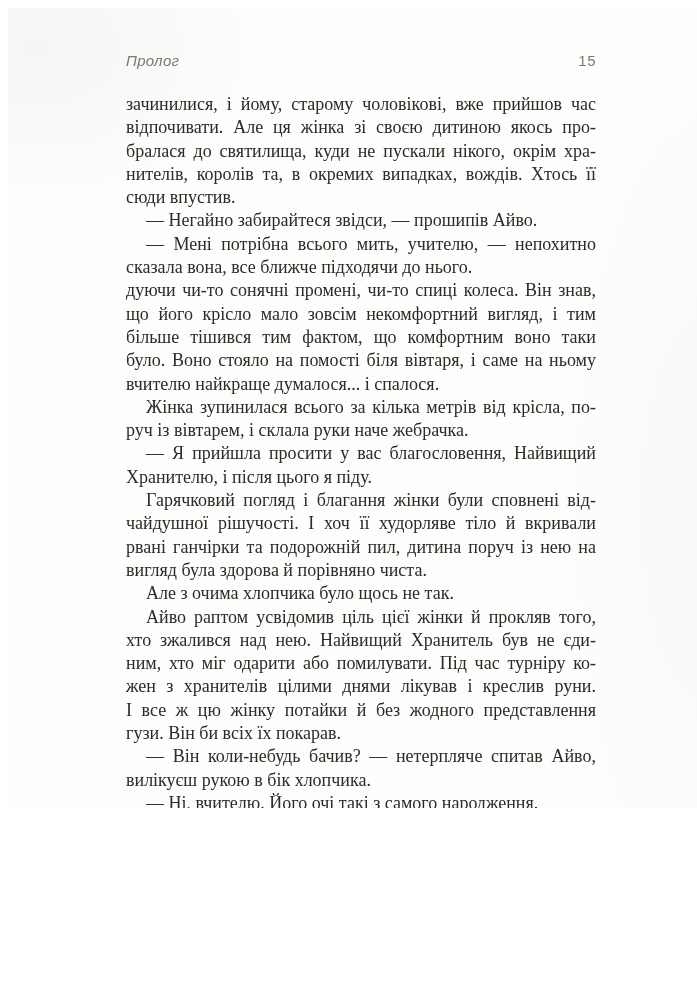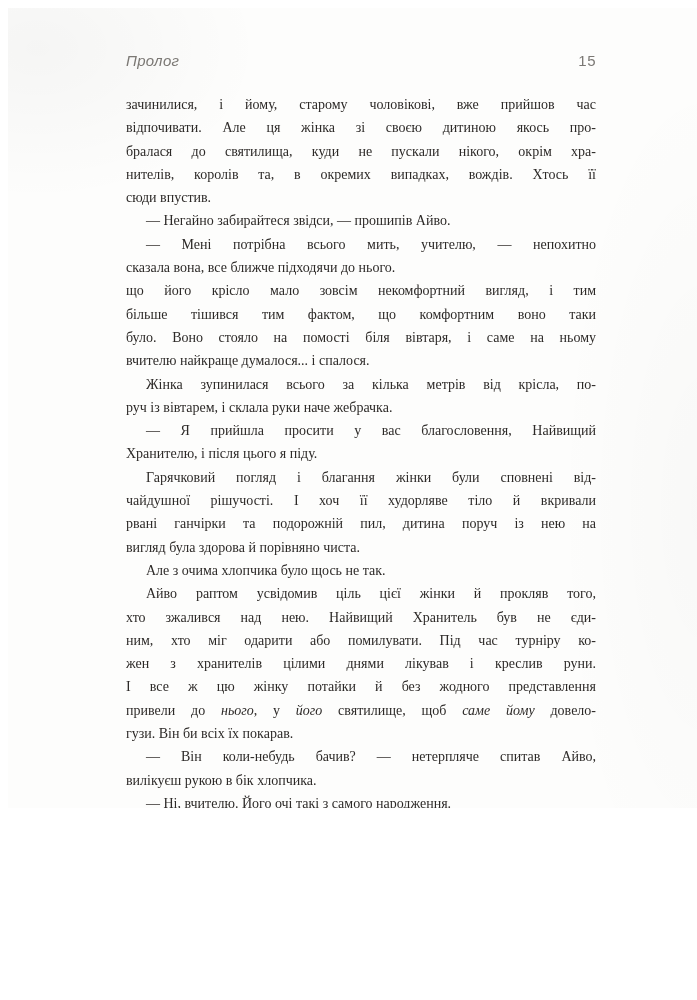--- a/index.html
+++ b/index.html
@@ -41,21 +41,21 @@
     font-style: normal;
     letter-spacing: 0.5px;
     text-align: right;
   }
   .page-body {
     position: absolute;
     left: 118px;
     top: 85px;
     width: 470px;
     color: var(--text-color, #2d2a28);
-    font-size: 14px;
+    font-size: 18px;
     line-height: 23.3px;
   }
   .page-body .line {
     text-align: justify;
     text-align-last: justify;
     white-space: normal;
     hyphens: none;
   }
   .page-body .line.end {
     text-align-last: left;
@@ -77,37 +77,37 @@
   </div>
   <div class="page-body">
       <div class="line">зачинилися, і йому, старому чоловікові, вже прийшов час</div>
       <div class="line">відпочивати. Але ця жінка зі своєю дитиною якось про-</div>
       <div class="line">бралася до святилища, куди не пускали нікого, окрім хра-</div>
       <div class="line">нителів, королів та, в окремих випадках, вождів. Хтось її</div>
       <div class="line end">сюди впустив.</div>
       <div class="line end indent">— Негайно забирайтеся звідси, — прошипів Айво.</div>
       <div class="line indent">— Мені потрібна всього мить, учителю, — непохитно</div>
       <div class="line end">сказала вона, все ближче підходячи до нього.</div>
+      <div class="line">дуючи чи-то сонячні промені, чи-то спиці колеса. Він знав,</div>
       <div class="line">що його крісло мало зовсім некомфортний вигляд, і тим</div>
       <div class="line">більше тішився тим фактом, що комфортним воно таки</div>
       <div class="line">було. Воно стояло на помості біля вівтаря, і саме на ньому</div>
       <div class="line end">вчителю найкраще думалося... і спалося.</div>
       <div class="line indent">Жінка зупинилася всього за кілька метрів від крісла, по-</div>
       <div class="line end">руч із вівтарем, і склала руки наче жебрачка.</div>
       <div class="line indent">— Я прийшла просити у вас благословення, Найвищий</div>
       <div class="line end">Хранителю, і після цього я піду.</div>
       <div class="line indent">Гарячковий погляд і благання жінки були сповнені від-</div>
       <div class="line">чайдушної рішучості. І хоч її худорляве тіло й вкривали</div>
       <div class="line">рвані ганчірки та подорожній пил, дитина поруч із нею на</div>
       <div class="line end">вигляд була здорова й порівняно чиста.</div>
       <div class="line end indent">Але з очима хлопчика було щось не так.</div>
       <div class="line indent">Айво раптом усвідомив ціль цієї жінки й прокляв того,</div>
       <div class="line">хто зжалився над нею. Найвищий Хранитель був не єди-</div>
       <div class="line">ним, хто міг одарити або помилувати. Під час турніру ко-</div>
       <div class="line">жен з хранителів цілими днями лікував і креслив руни.</div>
       <div class="line">І все ж цю жінку потайки й без жодного представлення</div>
-      <div class="line">привели до <i>нього</i>, у <i>його</i> святилище, щоб <i>саме йому</i> довело-</div>
       <div class="line end">гузи. Він би всіх їх покарав.</div>
       <div class="line indent">— Він коли-небудь бачив? — нетерпляче спитав Айво,</div>
       <div class="line end">вилікуєш рукою в бік хлопчика.</div>
       <div class="line end indent">— Ні, вчителю. Його очі такі з самого народження.</div>
     </div>
 </div>
 
 </body></html>

